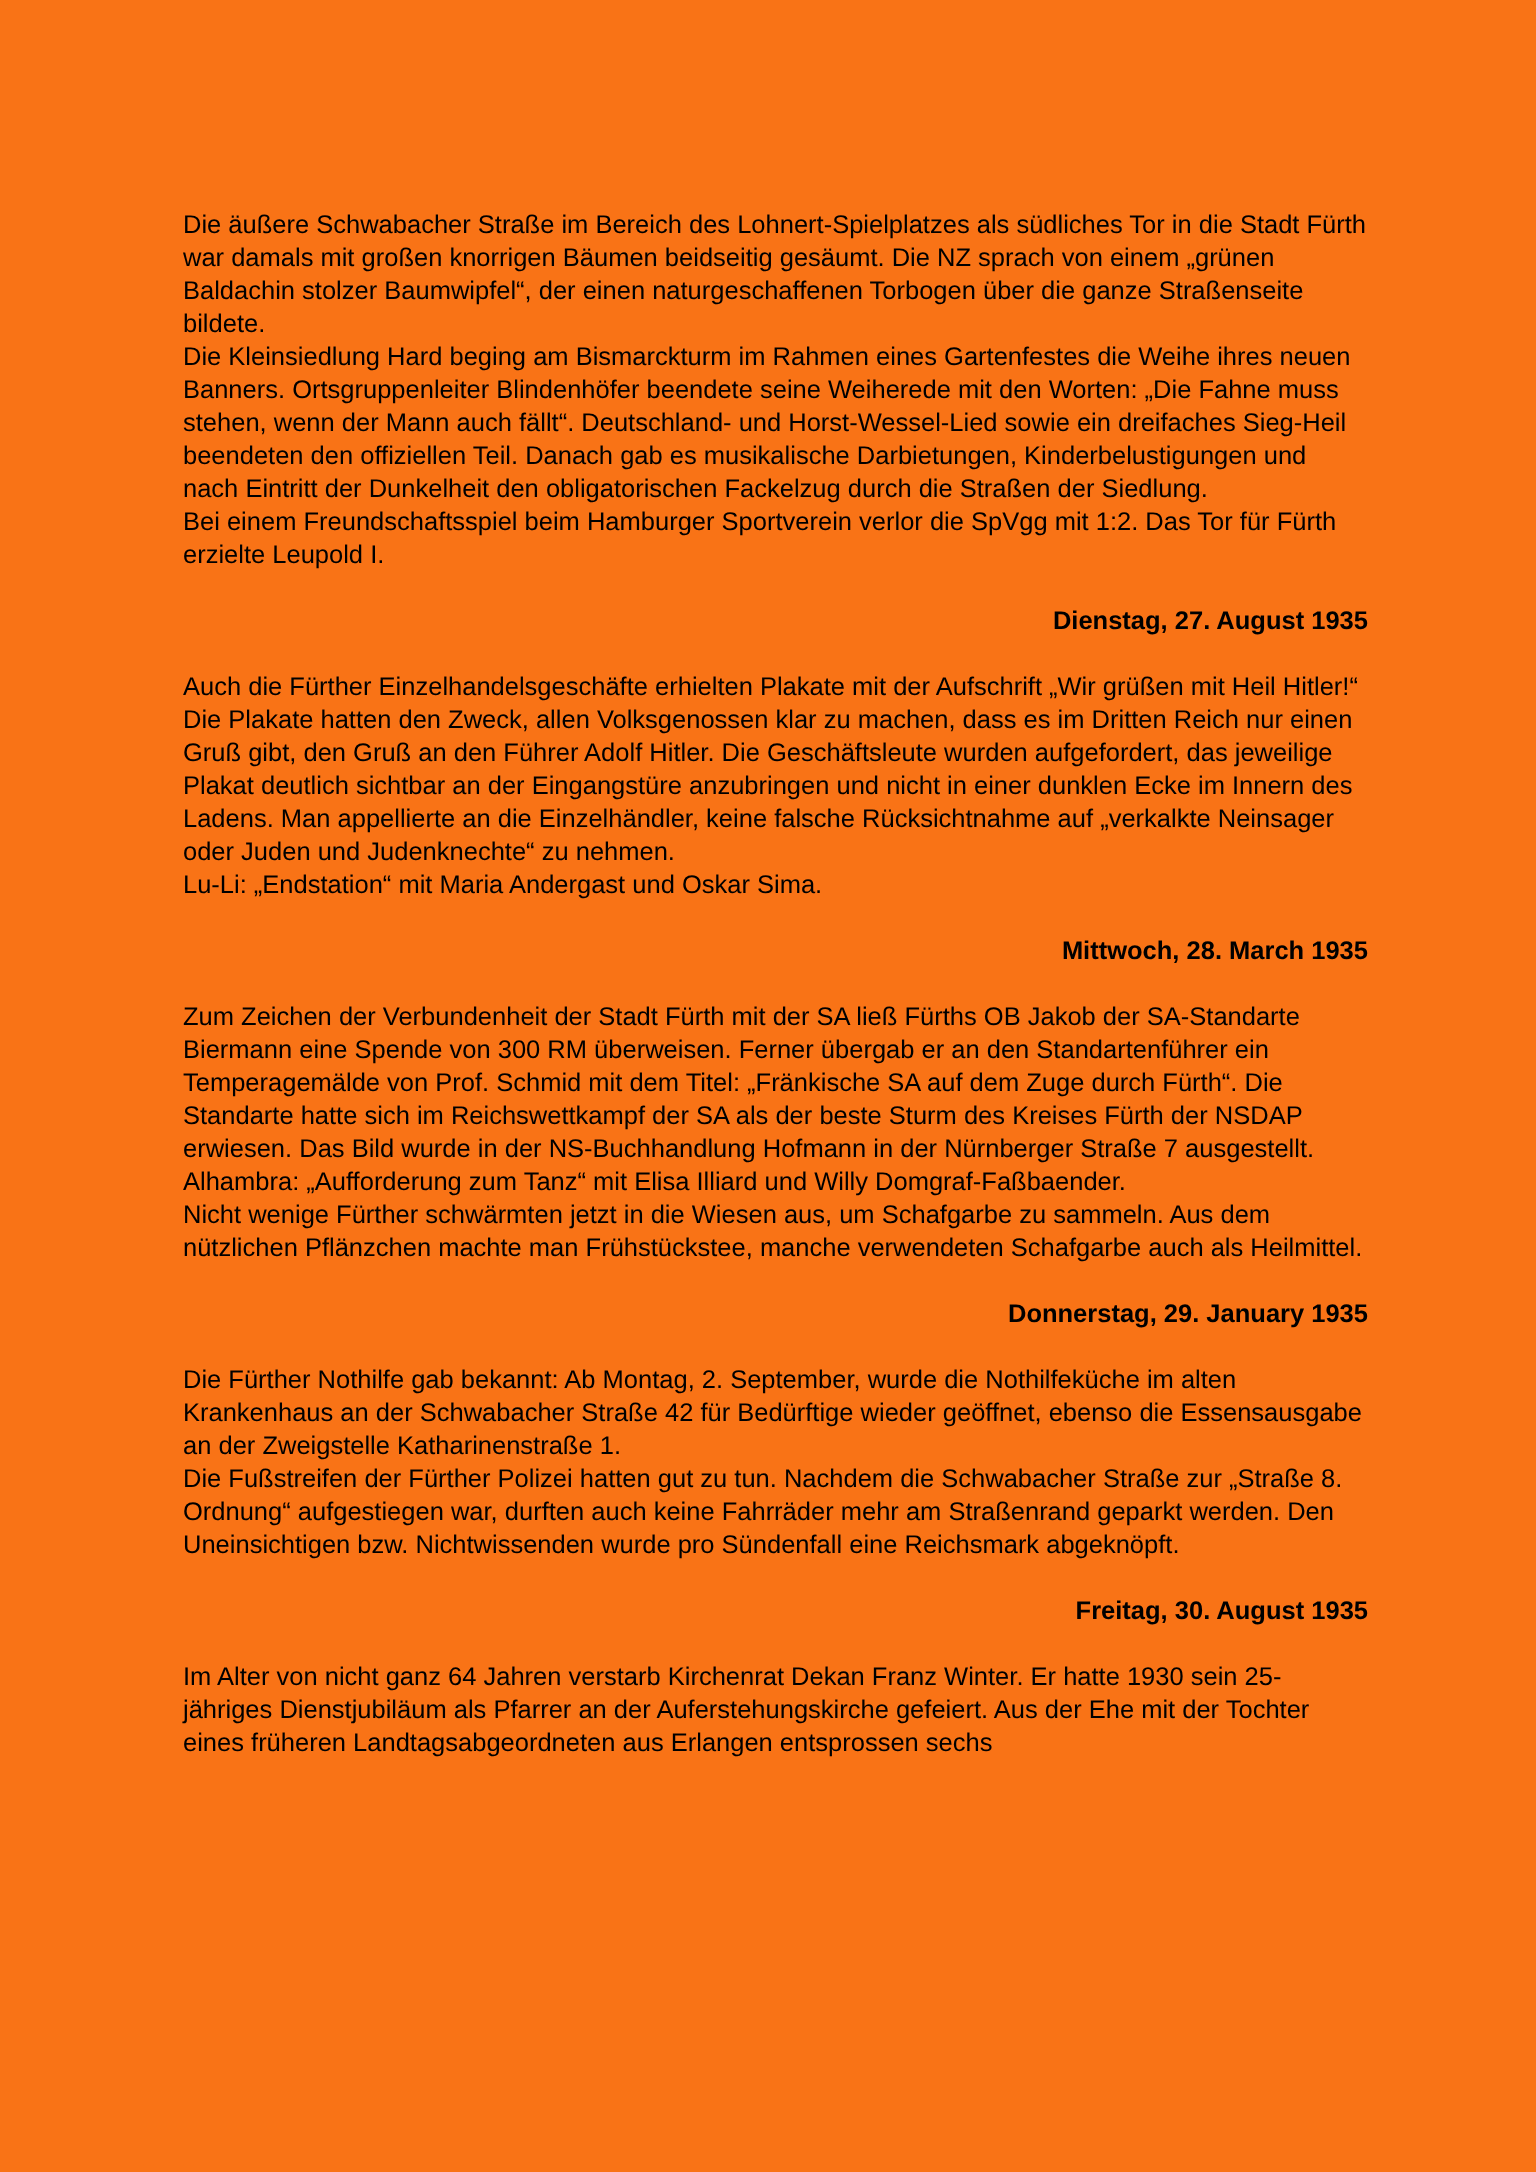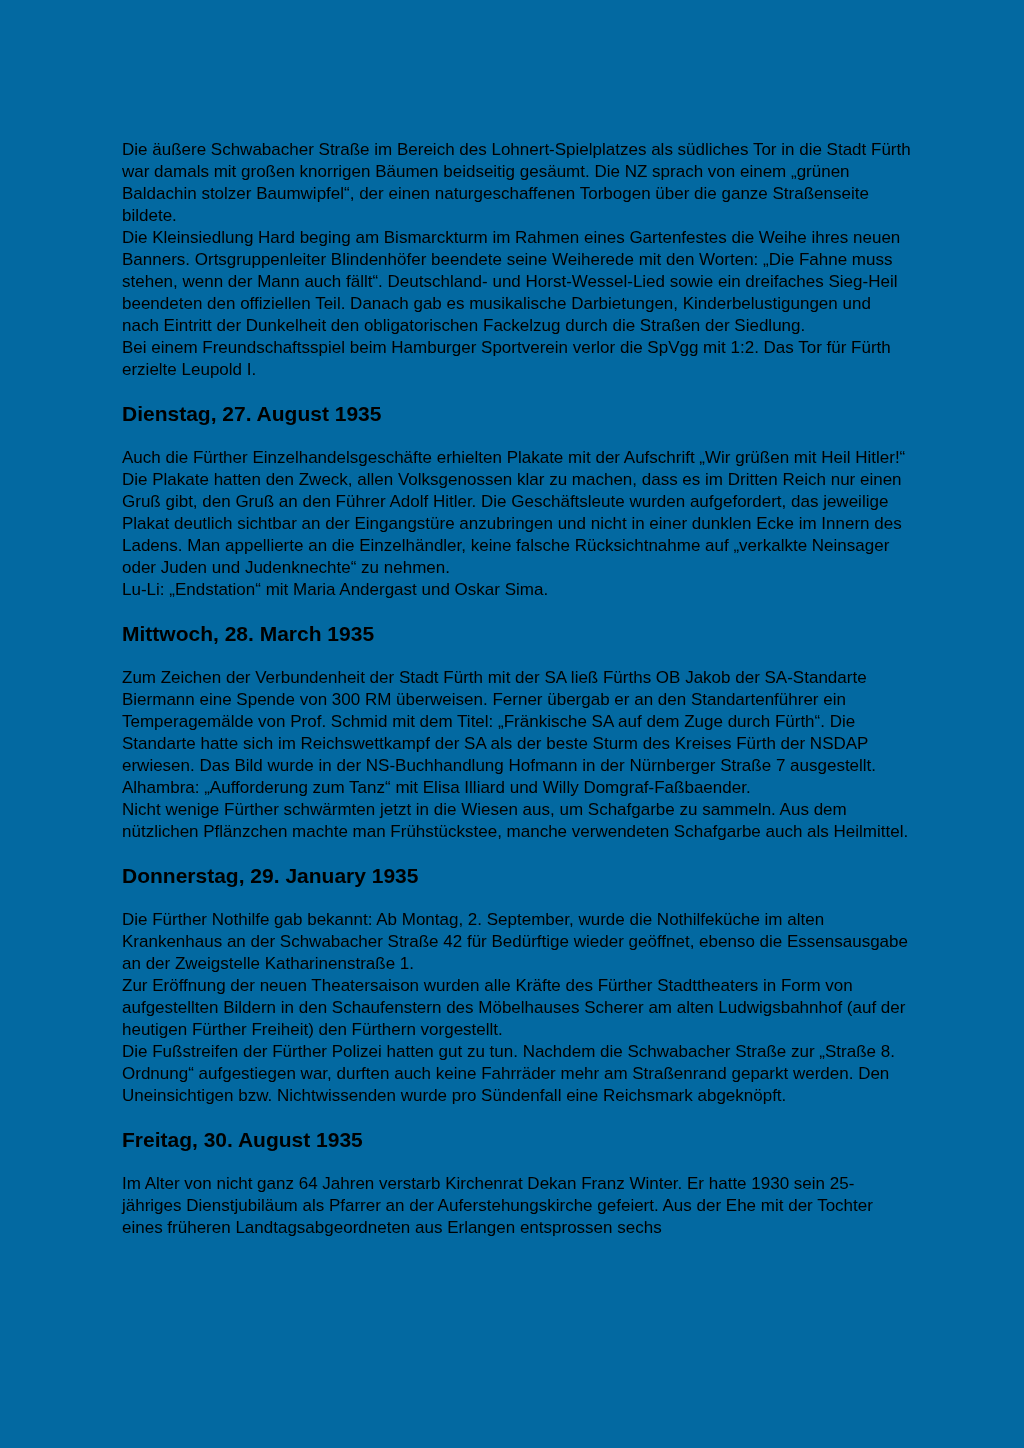--- a/index.html
+++ b/index.html
@@ -11,41 +11,42 @@
     height: 1448px;
     background: #ffffff;
     font-family: "Liberation Sans", sans-serif;
     color: #000000;
     position: relative;
     overflow: hidden;
   }
   .sheet {
     position: absolute;
     inset: 0;
-    background: #0369a1;
+    background: #f97316;
   }
   .text-column {
     position: absolute;
     left: 122px;
     top: 139px;
     width: 790px;
     font-size: 17px;
     line-height: 22px;
     text-align: left;
   }
   .para {
     margin: 0;
     padding: 0;
   }
   .day-heading {
-    font-size: 21px;
+    font-size: 17px;
     line-height: 22px;
     font-weight: bold;
     margin: 22px 0;
     padding: 0;
+    text-align: right;
   }
 </style>
 </head>
 <body>
 
 <div class="sheet">
   <main class="text-column">
 
     <p class="para">Die äußere Schwabacher Straße im Bereich des Lohnert-Spielplatzes als südliches Tor in die Stadt Fürth war damals mit großen knorrigen Bäumen beidseitig gesäumt. Die NZ sprach von einem „grünen Baldachin stolzer Baumwipfel“, der einen naturgeschaffenen Torbogen über die ganze Straßenseite bildete.</p>
     <p class="para">Die Kleinsiedlung Hard beging am Bismarckturm im Rahmen eines Gartenfestes die Weihe ihres neuen Banners. Ortsgruppenleiter Blindenhöfer beendete seine Weiherede mit den Worten: „Die Fahne muss stehen, wenn der Mann auch fällt“. Deutschland- und Horst-Wessel-Lied sowie ein dreifaches Sieg-Heil beendeten den offiziellen Teil. Danach gab es musikalische Darbietungen, Kinderbelustigungen und nach Eintritt der Dunkelheit den obligatorischen Fackelzug durch die Straßen der Siedlung.</p>
@@ -55,20 +56,19 @@
     <p class="para">Auch die Fürther Einzelhandelsgeschäfte erhielten Plakate mit der Aufschrift „Wir grüßen mit Heil Hitler!“ Die Plakate hatten den Zweck, allen Volksgenossen klar zu machen, dass es im Dritten Reich nur einen Gruß gibt, den Gruß an den Führer Adolf Hitler. Die Geschäftsleute wurden aufgefordert, das jeweilige Plakat deutlich sichtbar an der Eingangstüre anzubringen und nicht in einer dunklen Ecke im Innern des Ladens. Man appellierte an die Einzelhändler, keine falsche Rücksichtnahme auf „verkalkte Neinsager oder Juden und Judenknechte“ zu nehmen.</p>
     <p class="para">Lu-Li: „Endstation“ mit Maria Andergast und Oskar Sima.</p>
 
     <h2 class="day-heading">Mittwoch, 28. March 1935</h2>
     <p class="para">Zum Zeichen der Verbundenheit der Stadt Fürth mit der SA ließ Fürths OB Jakob der SA-Standarte Biermann eine Spende von 300 RM überweisen. Ferner übergab er an den Standartenführer ein Temperagemälde von Prof. Schmid mit dem Titel: „Fränkische SA auf dem Zuge durch Fürth“. Die Standarte hatte sich im Reichswettkampf der SA als der beste Sturm des Kreises Fürth der NSDAP erwiesen. Das Bild wurde in der NS-Buchhandlung Hofmann in der Nürnberger Straße 7 ausgestellt.</p>
     <p class="para">Alhambra: „Aufforderung zum Tanz“ mit Elisa Illiard und Willy Domgraf-Faßbaender.</p>
     <p class="para">Nicht wenige Fürther schwärmten jetzt in die Wiesen aus, um Schafgarbe zu sammeln. Aus dem nützlichen Pflänzchen machte man Frühstückstee, manche verwendeten Schafgarbe auch als Heilmittel.</p>
 
     <h2 class="day-heading">Donnerstag, 29. January 1935</h2>
     <p class="para">Die Fürther Nothilfe gab bekannt: Ab Montag, 2. September, wurde die Nothilfeküche im alten Krankenhaus an der Schwabacher Straße 42 für Bedürftige wieder geöffnet, ebenso die Essensausgabe an der Zweigstelle Katharinenstraße 1.</p>
-    <p class="para">Zur Eröffnung der neuen Theatersaison wurden alle Kräfte des Fürther Stadttheaters in Form von aufgestellten Bildern in den Schaufenstern des Möbelhauses Scherer am alten Ludwigsbahnhof (auf der heutigen Fürther Freiheit) den Fürthern vorgestellt.</p>
     <p class="para">Die Fußstreifen der Fürther Polizei hatten gut zu tun. Nachdem die Schwabacher Straße zur „Straße 8. Ordnung“ aufgestiegen war, durften auch keine Fahrräder mehr am Straßenrand geparkt werden. Den Uneinsichtigen bzw. Nichtwissenden wurde pro Sündenfall eine Reichsmark abgeknöpft.</p>
 
     <h2 class="day-heading">Freitag, 30. August 1935</h2>
     <p class="para">Im Alter von nicht ganz 64 Jahren verstarb Kirchenrat Dekan Franz Winter. Er hatte 1930 sein 25-jähriges Dienstjubiläum als Pfarrer an der Auferstehungskirche gefeiert. Aus der Ehe mit der Tochter eines früheren Landtagsabgeordneten aus Erlangen entsprossen sechs</p>
 
   </main>
 </div>
 
 </body></html>

